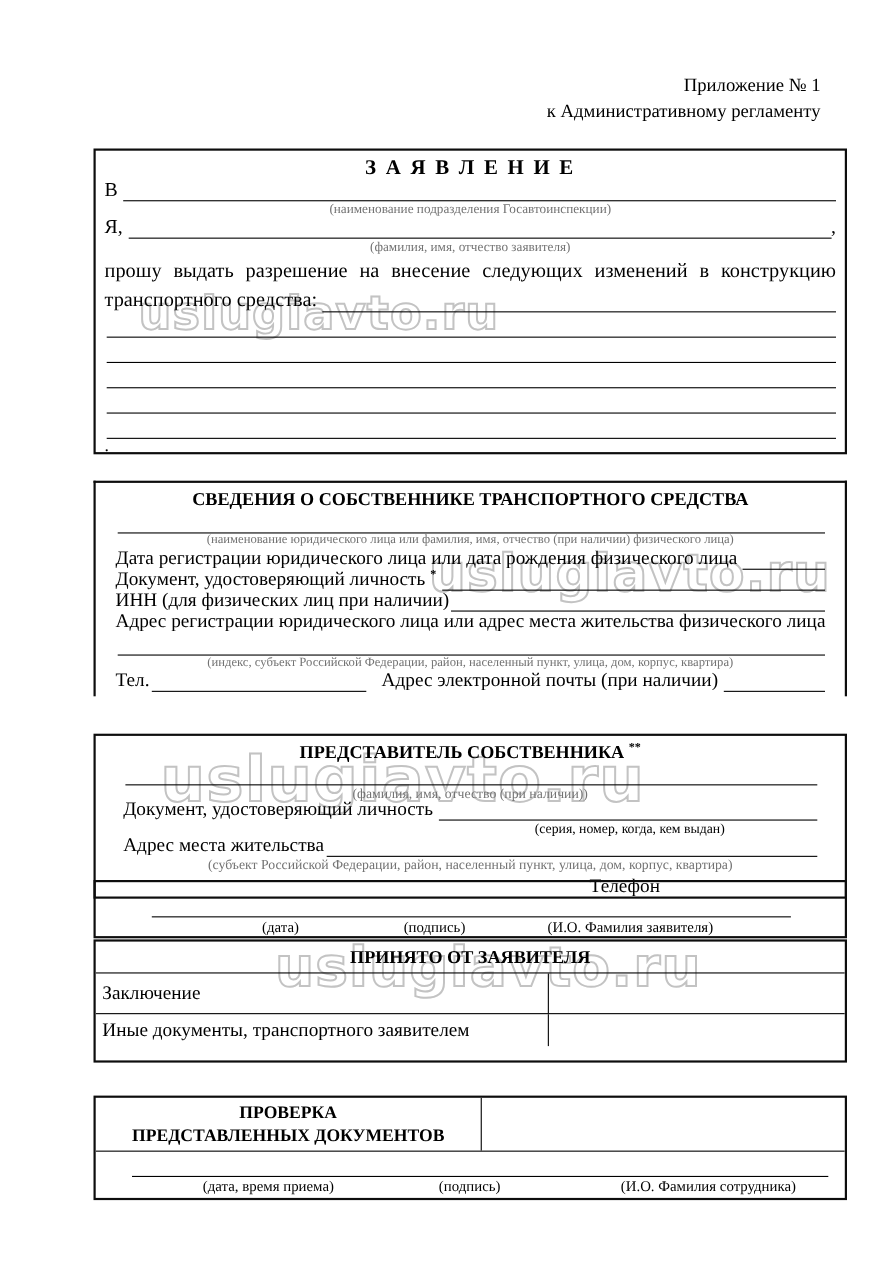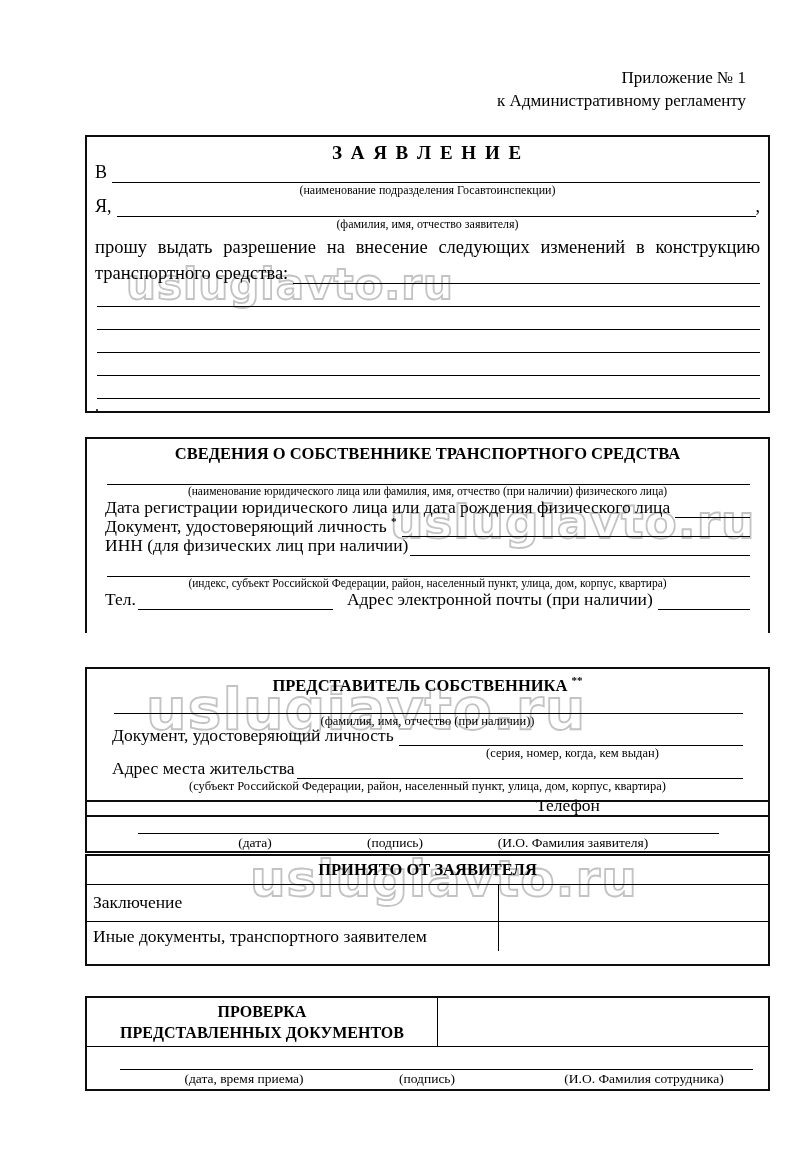--- a/index.html
+++ b/index.html
@@ -38,21 +38,21 @@
   .ttl  { text-align:center; font-weight:700; }
   .ttl-main { font-size:19px; letter-spacing:2px; padding-top:5px; height:26px; box-sizing:border-box;}
   .ttl-sec  { font-size:16.5px; padding-top:5px; height:27px; box-sizing:border-box;}
   sup.fn { font-size:11px; font-weight:700; }
 
   .row { display:flex; align-items:flex-end; font-size:18px; }
   .row .lbl { white-space:nowrap; }
   .fl { flex:1 1 auto; border-bottom:1.4px solid #000; margin-left:5px; }
   .fl.nogap { margin-left:2px; }
   .fl.fixed { flex:0 0 auto; }
-  .cap { text-align:center; font-size:12px; color:#000000; }
+  .cap { text-align:center; font-size:12px; color:#737373; }
 
   
   .bx1 .row-v   { height:18px; margin-top:2px; }
   .bx1 .cap-a   { height:15px; }
   .bx1 .row-ya  { height:19px; }
   .bx1 .cap-b   { height:15px; }
   .bx1 .para    { font-size:18.5px; line-height:25px; height:25px; margin-top:3px;
                   text-align:justify; text-align-last:justify; white-space:nowrap; }
   .bx1 .row-veh { height:24px; font-size:18.5px; }
   .bx1 .row-bl  { height:23px; }
@@ -175,20 +175,24 @@
       <span class="fl"></span>
     </div>
     <div class="row frow">
       <span class="lbl"><span>Документ, удостоверяющий личность</span> <sup class="fn">*</sup></span>
       <span class="fl"></span>
     </div>
     <div class="row frow">
       <span class="lbl">ИНН (для физических лиц при наличии)</span>
       <span class="fl nogap"></span>
     </div>
+    <div class="row frow">
+      <span class="lbl">Адрес регистрации юридического лица или адрес места жительства физического лица</span>
+      <span class="fl"></span>
+    </div>
     <div class="row row-bl2">
         <span class="fl nogap"></span>
       </div>
     <div class="cap">(индекс, субъект Российской Федерации, район, населенный пункт, улица, дом, корпус, квартира)</div>
     <div class="row row-tel">
       <span class="lbl">Тел.</span>
       <span class="fl fixed tel-fill nogap"></span>
       <span class="lbl email-lbl">Адрес электронной почты (при наличии)</span>
       <span class="fl"></span>
     </div>

